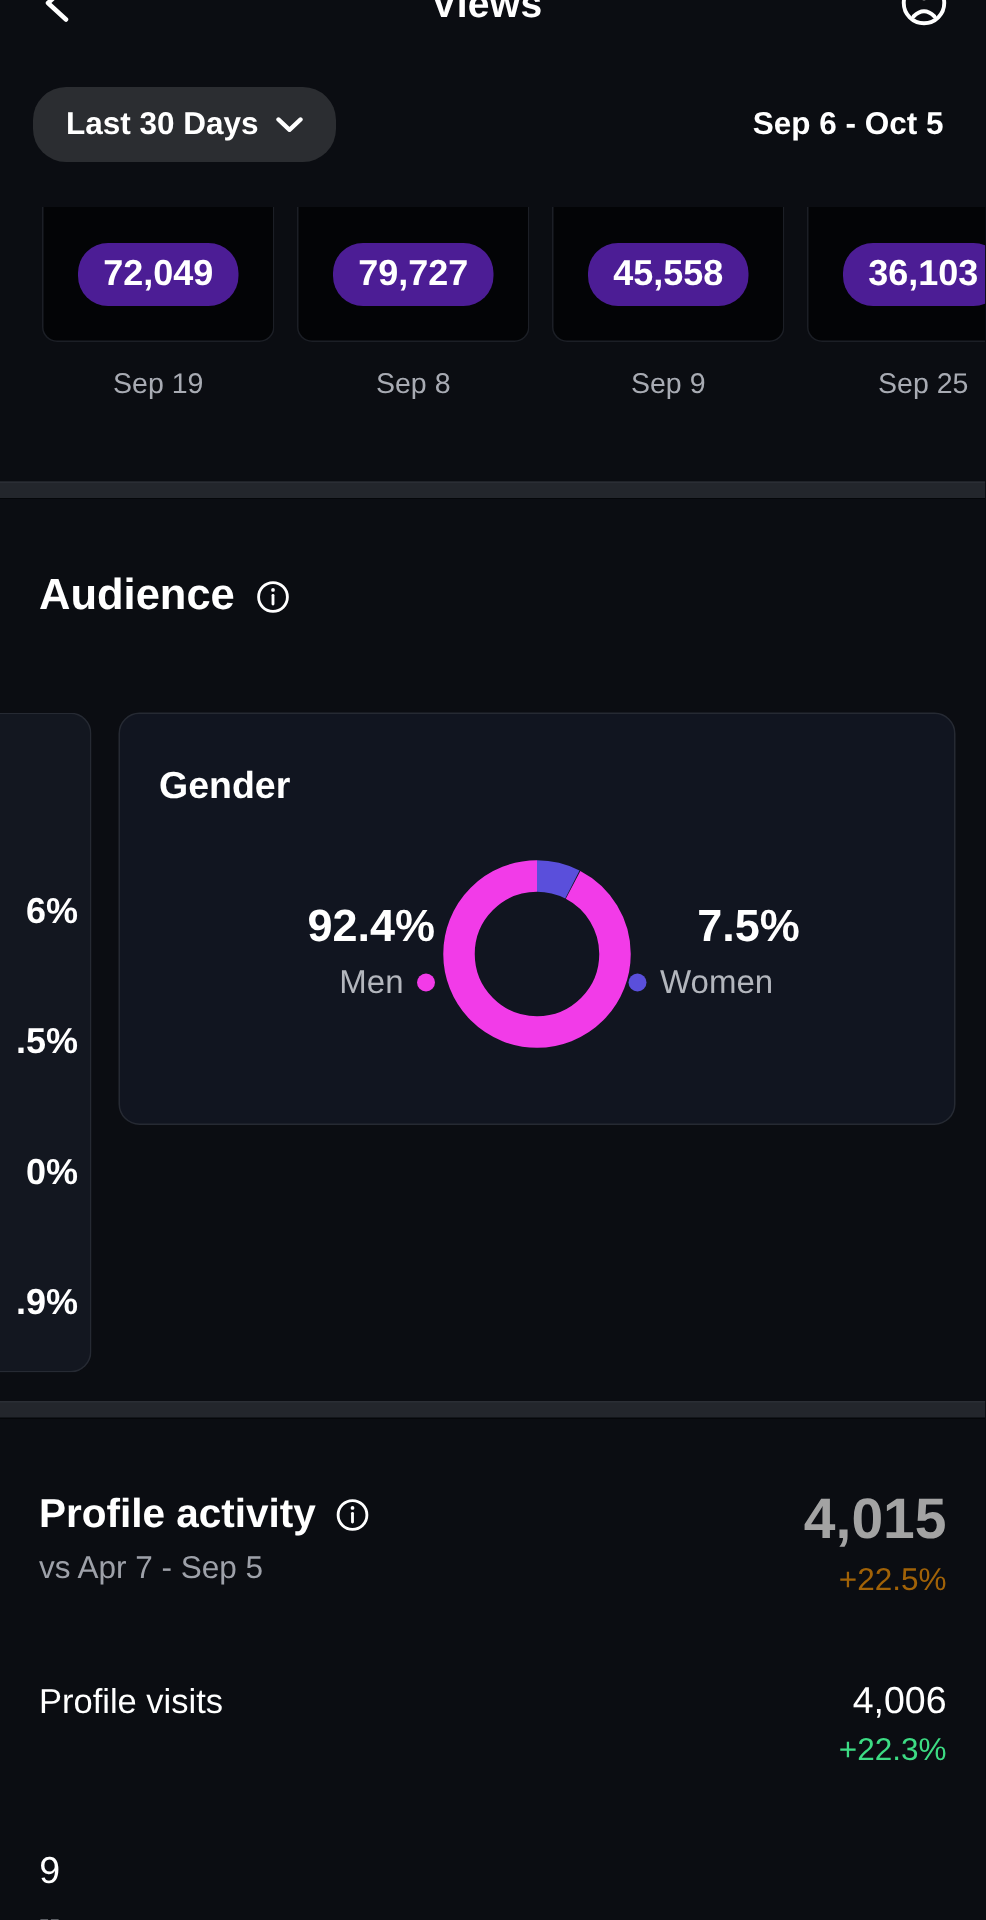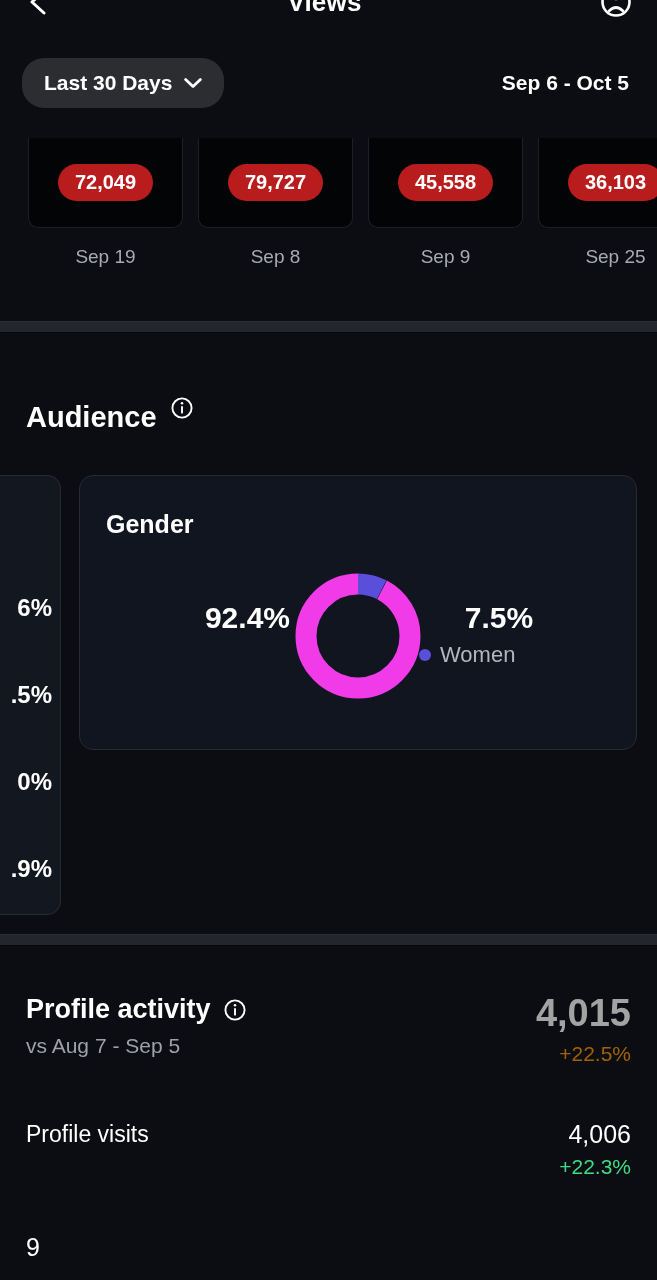--- a/index.html
+++ b/index.html
@@ -121,24 +121,24 @@
     background: #030406;
     border: 1px solid #1c1f26;
     border-top: none;
     border-radius: 0 0 10px 10px;
     display: flex;
     align-items: center;
     justify-content: center;
     box-sizing: border-box;
   }
   .thumb-pill {
-    background: #b91c1c;
+    background: #4c1d95;
     border-radius: 20px;
     padding: 7px 17px;
-    font-size: 20px;
+    font-size: 24px;
     font-weight: bold;
     color: #ffffff;
     white-space: nowrap;
   }
   .thumb-date {
     margin-top: 18px;
     font-size: 19px;
     color: #a8abb3;
     white-space: nowrap;
   }
@@ -168,21 +168,20 @@
   .audience-head {
     display: flex;
     align-items: center;
     gap: 14px;
     padding: 48px 0 0 26px;
   }
   .audience-title {
     font-size: 29px;
     font-weight: bold;
     color: #ffffff;
-    margin-top: 20px;
   }
   .info-icon {
     width: 22px; height: 22px;
     display: block;
   }
 
   .cards-row {
     position: absolute;
     left: 0; top: 142px;
     width: 657px;
@@ -447,20 +446,24 @@
           <svg width="134" height="134" viewBox="0 0 134 134">
 
             <circle cx="67" cy="67" r="52" fill="none" stroke="#f23be8" stroke-width="21" stroke-dasharray="301.9 25.0" stroke-dashoffset="-25.0" transform="rotate(-90 67 67)"></circle>
 
             <circle cx="67" cy="67" r="52" fill="none" stroke="#5a4fdb" stroke-width="21" stroke-dasharray="24.5 302.4" stroke-dashoffset="0" transform="rotate(-90 67 67)"></circle>
           </svg>
         </div>
 
         <div class="gender-left">
           <div class="g-pct">92.4%</div>
+          <div class="g-legend">
+            <span>Men</span>
+            <span class="dot" id="dot-men" style="background: rgb(242, 59, 232);"></span>
+          </div>
         </div>
 
         <div class="gender-right">
           <div class="g-pct">7.5%</div>
           <div class="g-legend">
             <span class="dot" id="dot-women" style="background: rgb(90, 79, 219);"></span>
             <span>Women</span>
           </div>
         </div>
       </div>
@@ -473,21 +476,21 @@
     <div class="pa-head">
       <div class="pa-head-left">
         <div class="pa-title-line">
           <span class="pa-title">Profile activity</span>
           <svg class="info-icon" viewBox="0 0 22 22">
             <circle cx="11" cy="11" r="9.6" fill="none" stroke="#ffffff" stroke-width="1.9"></circle>
             <circle cx="11" cy="6.3" r="1.25" fill="#ffffff"></circle>
             <rect x="10.05" y="9" width="1.9" height="7.6" rx="0.9" fill="#ffffff"></rect>
           </svg>
         </div>
-        <div class="pa-sub">vs Aug 7 - Sep 5</div>
+        <div class="pa-sub">vs Apr 7 - Sep 5</div>
       </div>
       <div class="pa-head-right">
         <div class="pa-total">4,015</div>
         <div class="pa-delta">+22.5%</div>
       </div>
     </div>
 
     <div class="pa-row">
       <div class="pa-row-label">Profile visits</div>
       <div class="pa-row-right">

